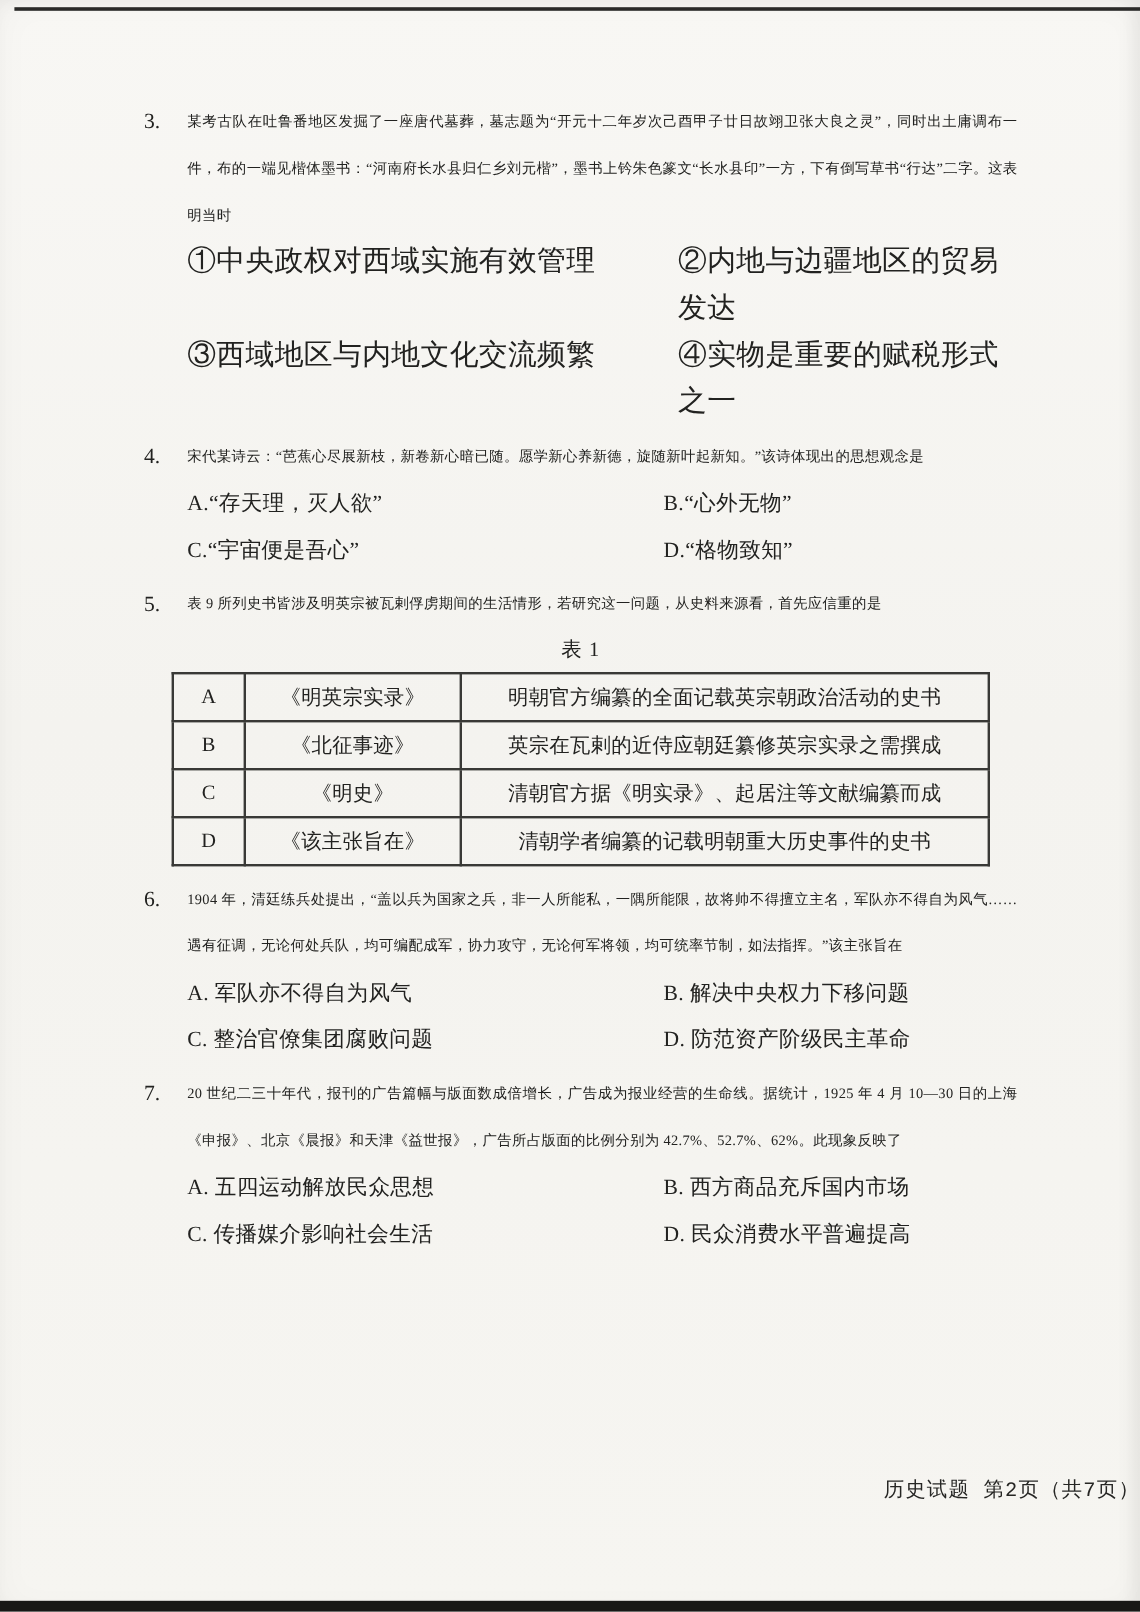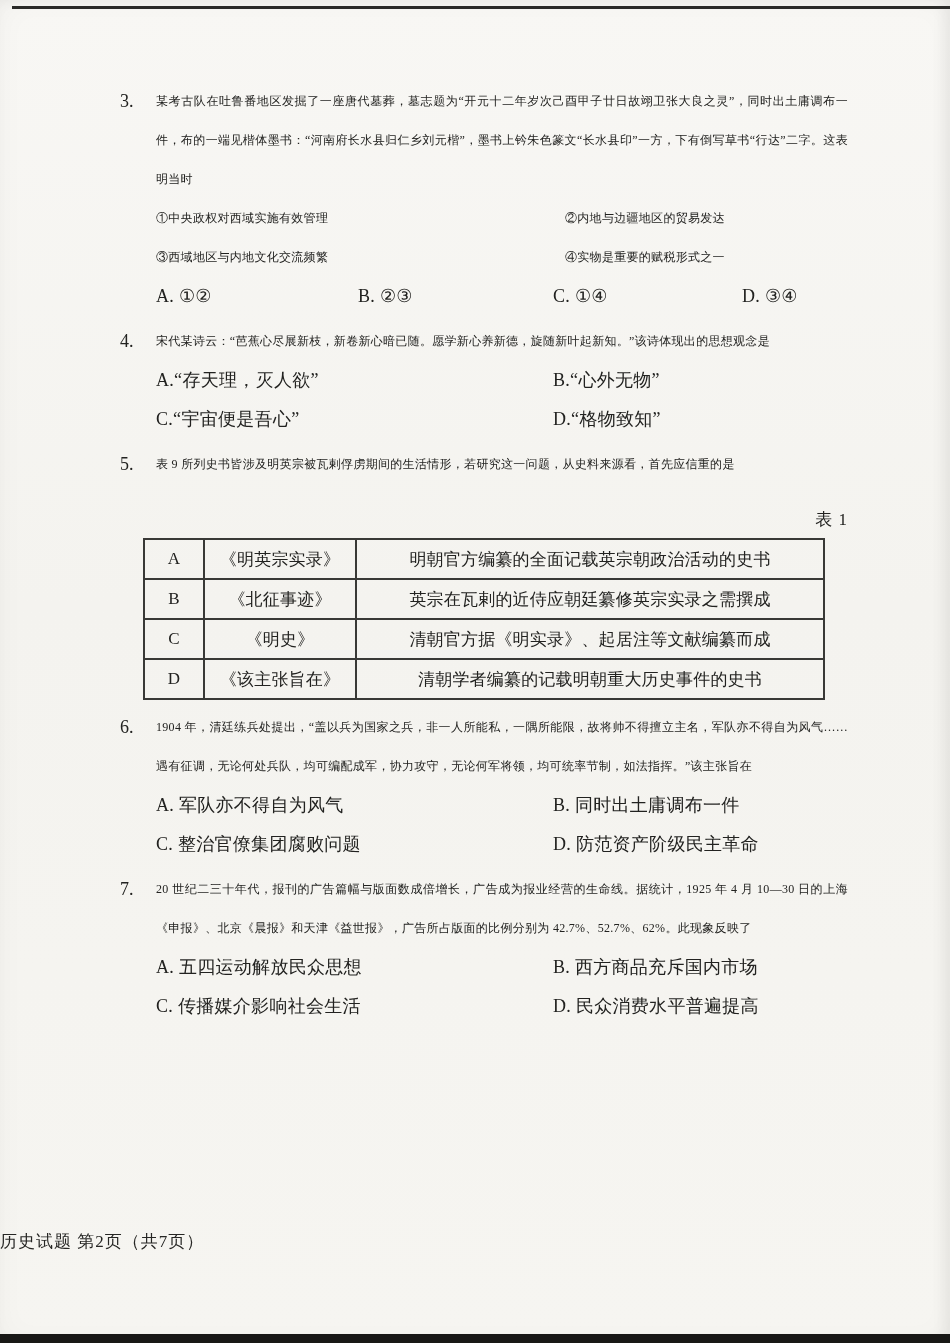--- a/index.html
+++ b/index.html
@@ -45,64 +45,65 @@
     flex: 1;
     font-size: 12px;
     line-height: 39px;
     text-align: justify;
     letter-spacing: 0.3px;
   }
   .statements {
     display: grid;
     grid-template-columns: 409px auto;
     padding-left: 36px;
-    font-size: 12px;
+    font-size: 24px;
     line-height: 39px;
     letter-spacing: 0.3px;
   }
   .options {
     display: grid;
     padding-left: 36px;
     font-size: 18px;
     line-height: 39px;
     letter-spacing: 0.3px;
   }
   .cols-4 { grid-template-columns: 202px 195px 189px auto; }
   .cols-2 { grid-template-columns: 397px auto; }
   .table-caption {
-    text-align: right;
+    text-align: center;
     font-size: 17px;
     line-height: 32px;
-    margin-top: 20px;
+    margin-top: 3px;
     letter-spacing: 1px;
   }
   table.history-table {
     border-collapse: collapse;
     margin: 2px auto 8px auto;
     width: 682px;
     table-layout: fixed;
   }
   .history-table td {
     border: 2px solid #393936;
     font-size: 17px;
     text-align: center;
     vertical-align: middle;
     height: 40px;
     padding: 2px 4px;
     letter-spacing: 0.2px;
   }
   td.col-letter { width: 60px; }
-  td.col-title  { width: 152px; }
+  td.col-title  { width: 180px; }
   .footer {
     position: absolute;
     bottom: 90px; left: 0; right: 0;
-    text-align: left;
+    text-align: right;
     font-size: 17px;
     letter-spacing: 1px;
     color: #262624;
+    font-family: Liberation Mono, monospace;
   }
 </style>
 </head>
 <body>
 
 <div class="page">
   <div class="scan-edge-top"></div>
 
   <div class="content">
 
@@ -110,26 +111,20 @@
       <div class="q-head">
         <span class="q-num">3.</span>
         <p class="q-stem">某考古队在吐鲁番地区发掘了一座唐代墓葬，墓志题为“开元十二年岁次己酉甲子廿日故翊卫张大良之灵”，同时出土庸调布一件，布的一端见楷体墨书：“河南府长水县归仁乡刘元楷”，墨书上钤朱色篆文“长水县印”一方，下有倒写草书“行达”二字。这表明当时</p>
       </div>
       <div class="statements">
         <span>①中央政权对西域实施有效管理</span>
         <span>②内地与边疆地区的贸易发达</span>
         <span>③西域地区与内地文化交流频繁</span>
         <span>④实物是重要的赋税形式之一</span>
       </div>
-      <div class="options cols-4">
-        <span>A. ①②</span>
-        <span>B. ②③</span>
-        <span>C. ①④</span>
-        <span>D. ③④</span>
-      </div>
     </section>
 
     <section class="question">
       <div class="q-head">
         <span class="q-num">4.</span>
         <p class="q-stem">宋代某诗云：“芭蕉心尽展新枝，新卷新心暗已随。愿学新心养新德，旋随新叶起新知。”该诗体现出的思想观念是</p>
       </div>
       <div class="options cols-2">
         <span>A.“存天理，灭人欲”</span>
         <span>B.“心外无物”</span>
@@ -170,21 +165,21 @@
       </table>
     </section>
 
     <section class="question">
       <div class="q-head">
         <span class="q-num">6.</span>
         <p class="q-stem">1904 年，清廷练兵处提出，“盖以兵为国家之兵，非一人所能私，一隅所能限，故将帅不得擅立主名，军队亦不得自为风气……遇有征调，无论何处兵队，均可编配成军，协力攻守，无论何军将领，均可统率节制，如法指挥。”该主张旨在</p>
       </div>
       <div class="options cols-2">
         <span>A. 军队亦不得自为风气</span>
-        <span>B. 同时出土庸调布一件</span>
+        <span>B. 解决中央权力下移问题</span>
         <span>C. 整治官僚集团腐败问题</span>
         <span>D. 防范资产阶级民主革命</span>
       </div>
     </section>
 
     <section class="question">
       <div class="q-head">
         <span class="q-num">7.</span>
         <p class="q-stem">20 世纪二三十年代，报刊的广告篇幅与版面数成倍增长，广告成为报业经营的生命线。据统计，1925 年 4 月 10—30 日的上海《申报》、北京《晨报》和天津《益世报》，广告所占版面的比例分别为 42.7%、52.7%、62%。此现象反映了</p>
       </div>

